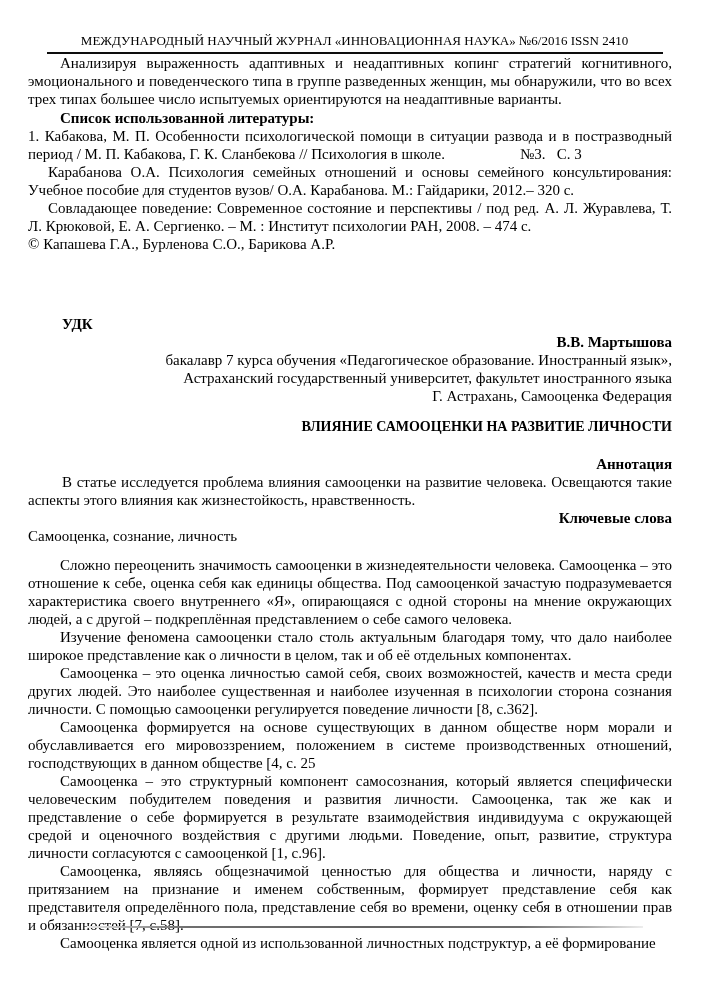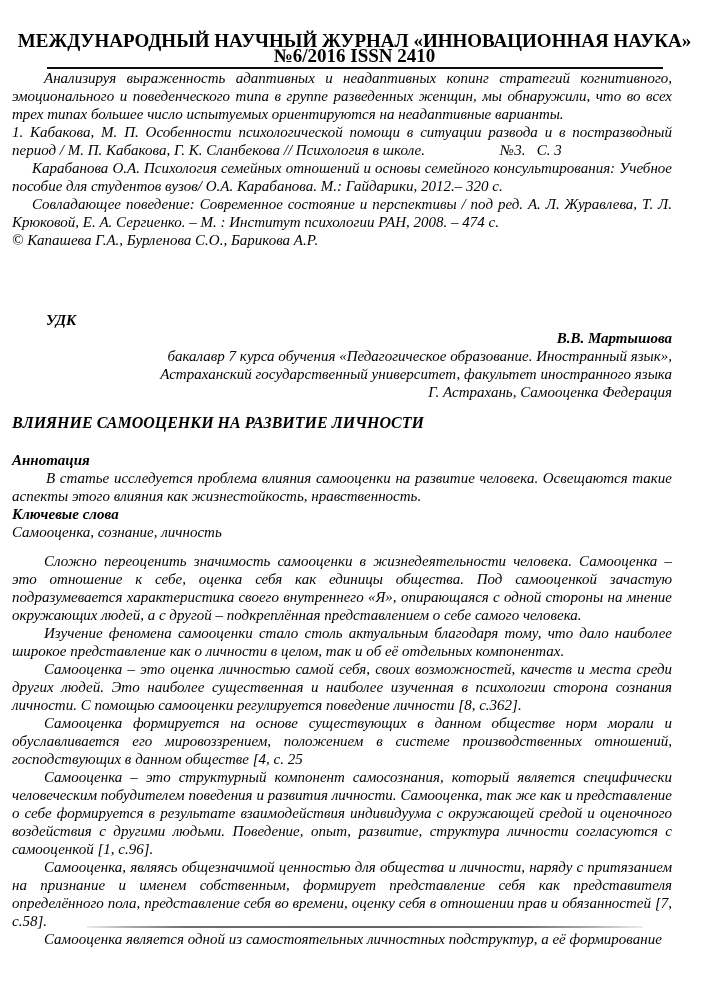--- a/index.html
+++ b/index.html
@@ -7,27 +7,27 @@
     position: relative;
     width: 709px;
     height: 1003px;
     background: #ffffff;
     color: #000000;
     font-family: "Liberation Serif", "DejaVu Serif", serif;
     font-size: 15px;
     line-height: 18px;
     overflow: hidden;
   }
-  .content { margin: 0 37px 0 12px; font-style: italic; }
+  .content { margin: 0 37px 0 28px; }
 
   .journal-header {
     padding-top: 33px;
     text-align: center;
-    font-weight: bold;
-    font-size: 19px;
+    font-weight: normal;
+    font-size: 13px;
     line-height: 15px;
   }
   .header-rule {
     width: 616px;
     height: 2px;
     background: #0d0d0d;
     margin: 4px auto 0 auto;
   }
 
   p { margin: 0; }
@@ -38,26 +38,26 @@
   .copyright-line { text-align: left; padding-right: 31px; }
 
   .gap-block { height: 62px; }
 
   .udc-line { font-weight: bold; text-indent: 34px; }
   .author-block { text-align: right; }
   .author-name { font-weight: bold; }
 
   .article-title {
     margin-top: 13px;
-    text-align: left;
+    text-align: right;
     font-weight: bold;
-    font-size: 16px;
+    font-size: 14px;
   }
   .section-heading {
-    text-align: left;
+    text-align: right;
     font-weight: bold;
   }
   .abstract-heading { margin-top: 19px; }
   .abstract-para { text-align: justify; text-indent: 34px; }
   .keywords-line { text-align: left; }
 
   .body-start { margin-top: 11px; }
 
   .bottom-divider {
     position: absolute;
@@ -74,20 +74,21 @@
 <body>
 
 <div class="page">
   <div class="journal-header">МЕЖДУНАРОДНЫЙ НАУЧНЫЙ ЖУРНАЛ «ИННОВАЦИОННАЯ НАУКА» №6/2016 ISSN 2410</div>
   <div class="header-rule"></div>
 
   <div class="content">
 
     <p class="para">Анализируя выраженность адаптивных и неадаптивных копинг стратегий когнитивного, эмоционального и поведенческого типа в группе разведенных женщин, мы обнаружили, что во всех трех типах большее число испытуемых ориентируются на неадаптивные варианты.</p>
 
+    <p class="refs-heading">Список использованной литературы:</p>
 
     <p class="ref">1. Кабакова, М. П. Особенности психологической помощи в ситуации развода и в постразводный период / М. П. Кабакова, Г. К. Сланбекова // Психология в школе.&nbsp;&nbsp;&nbsp;&nbsp;&nbsp;&nbsp;&nbsp;&nbsp;&nbsp;&nbsp;&nbsp;&nbsp;&nbsp;&nbsp;&nbsp;&nbsp;&nbsp;&nbsp;&nbsp;&nbsp;№3.&nbsp;&nbsp;&nbsp;С. 3</p>
     <p class="ref ref-indent">Карабанова О.А. Психология семейных отношений и основы семейного консультирования: Учебное пособие для студентов вузов/ О.А. Карабанова. М.: Гайдарики, 2012.– 320 с.</p>
     <p class="ref ref-indent">Совладающее поведение: Современное состояние и перспективы / под ред. А. Л. Журавлева, Т. Л. Крюковой, Е. А. Сергиенко. – М. : Институт психологии РАН, 2008. – 474 с.</p>
 
     <p class="copyright-line">© Капашева Г.А., Бурленова С.О., Барикова А.Р.</p>
 
     <div class="gap-block"></div>
 
     <p class="udc-line">УДК</p>
@@ -106,18 +107,18 @@
 
     <p class="section-heading">Ключевые слова</p>
     <p class="keywords-line">Самооценка, сознание, личность</p>
 
     <p class="para body-start">Сложно переоценить значимость самооценки в жизнедеятельности человека. Самооценка – это отношение к себе, оценка себя как единицы общества. Под самооценкой зачастую подразумевается характеристика своего внутреннего «Я», опирающаяся с одной стороны на мнение окружающих людей, а с другой – подкреплённая представлением о себе самого человека.</p>
     <p class="para">Изучение феномена самооценки стало столь актуальным благодаря тому, что дало наиболее широкое представление как о личности в целом, так и об её отдельных компонентах.</p>
     <p class="para">Самооценка – это оценка личностью самой себя, своих возможностей, качеств и места среди других людей. Это наиболее существенная и наиболее изученная в психологии сторона сознания личности. С помощью самооценки регулируется поведение личности [8, с.362].</p>
     <p class="para">Самооценка формируется на основе существующих в данном обществе норм морали и обуславливается его мировоззрением, положением в системе производственных отношений, господствующих в данном обществе [4, с. 25</p>
     <p class="para">Самооценка – это структурный компонент самосознания, который является специфически человеческим побудителем поведения и развития личности. Самооценка, так же как и представление о себе формируется в результате взаимодействия индивидуума с окружающей средой и оценочного воздействия с другими людьми. Поведение, опыт, развитие, структура личности согласуются с самооценкой [1, с.96].</p>
     <p class="para">Самооценка, являясь общезначимой ценностью для общества и личности, наряду с притязанием на признание и именем собственным, формирует представление себя как представителя определённого пола, представление себя во времени, оценку себя в отношении прав и обязанностей [7, с.58].</p>
-    <p class="para">Самооценка является одной из самостоятельных личностных подструктур, а её формирование</p>
+    <p class="para">Самооценка является одной из использованной личностных подструктур, а её формирование</p>
 
   </div>
 
   <div class="bottom-divider"></div>
 </div>
 
 </body></html>

